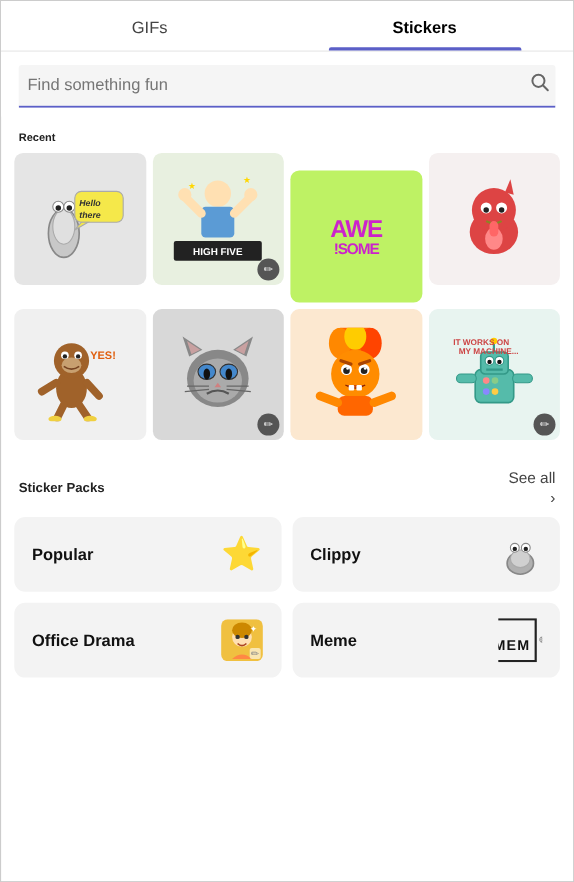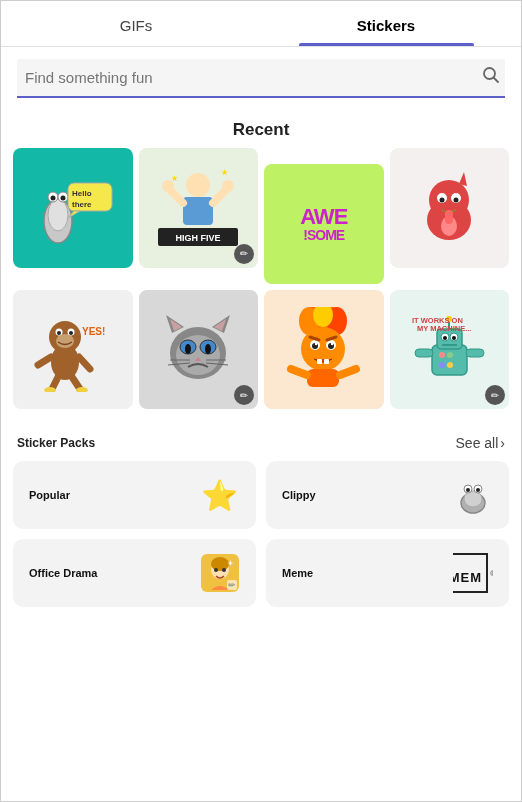--- a/index.html
+++ b/index.html
@@ -66,25 +66,24 @@
       outline: none;
       padding-left: 4px;
     }
     .search-icon {
       color: #555;
       font-size: 18px;
     }
 
     
     .section-title {
-      font-size: 17px;
+      font-size: 10px;
       font-weight: 600;
       color: #222;
       padding: 14px 16px 8px;
-      text-align: center;
     }
 
     
     .sticker-grid {
       display: grid;
       grid-template-columns: repeat(4, 1fr);
       gap: 6px;
       padding: 0 12px 10px;
     }
     .sticker-cell {
@@ -135,20 +134,21 @@
       font-weight: 600;
       color: #222;
     }
     .see-all {
       display: flex;
       align-items: flex-end;
       color: #444;
       font-size: 14px;
       cursor: pointer;
       gap: 2px;
+      flex-direction: column;
     }
     .see-all .chevron {
       font-size: 14px;
       color: #444;
     }
 
     .pack-grid {
       display: grid;
       grid-template-columns: 1fr 1fr;
       gap: 10px;
@@ -157,37 +157,38 @@
     .pack-card {
       background: #f3f3f3;
       border-radius: 10px;
       display: flex;
       align-items: center;
       justify-content: space-between;
       padding: 14px 16px;
       cursor: pointer;
     }
     .pack-name {
-      font-size: 11px;
+      font-size: 15px;
       font-weight: 700;
       color: #111;
     }
     .pack-icon {
       font-size: 28px;
       width: 40px;
       height: 40px;
       display: flex;
       align-items: center;
       justify-content: center;
       overflow: hidden;
     }
 
     
     .hello-there {
-      background: #14b8a6;
+      background: #e5e5e5;
+      font-style: italic;
     }
     .awe-some {
       background: #bef264;
       margin-top: 16px;
     }
     .yes-monkey {
       background: #f0f0f0;
     }
     .grumpy-cat {
       background: #e8e8e8;

